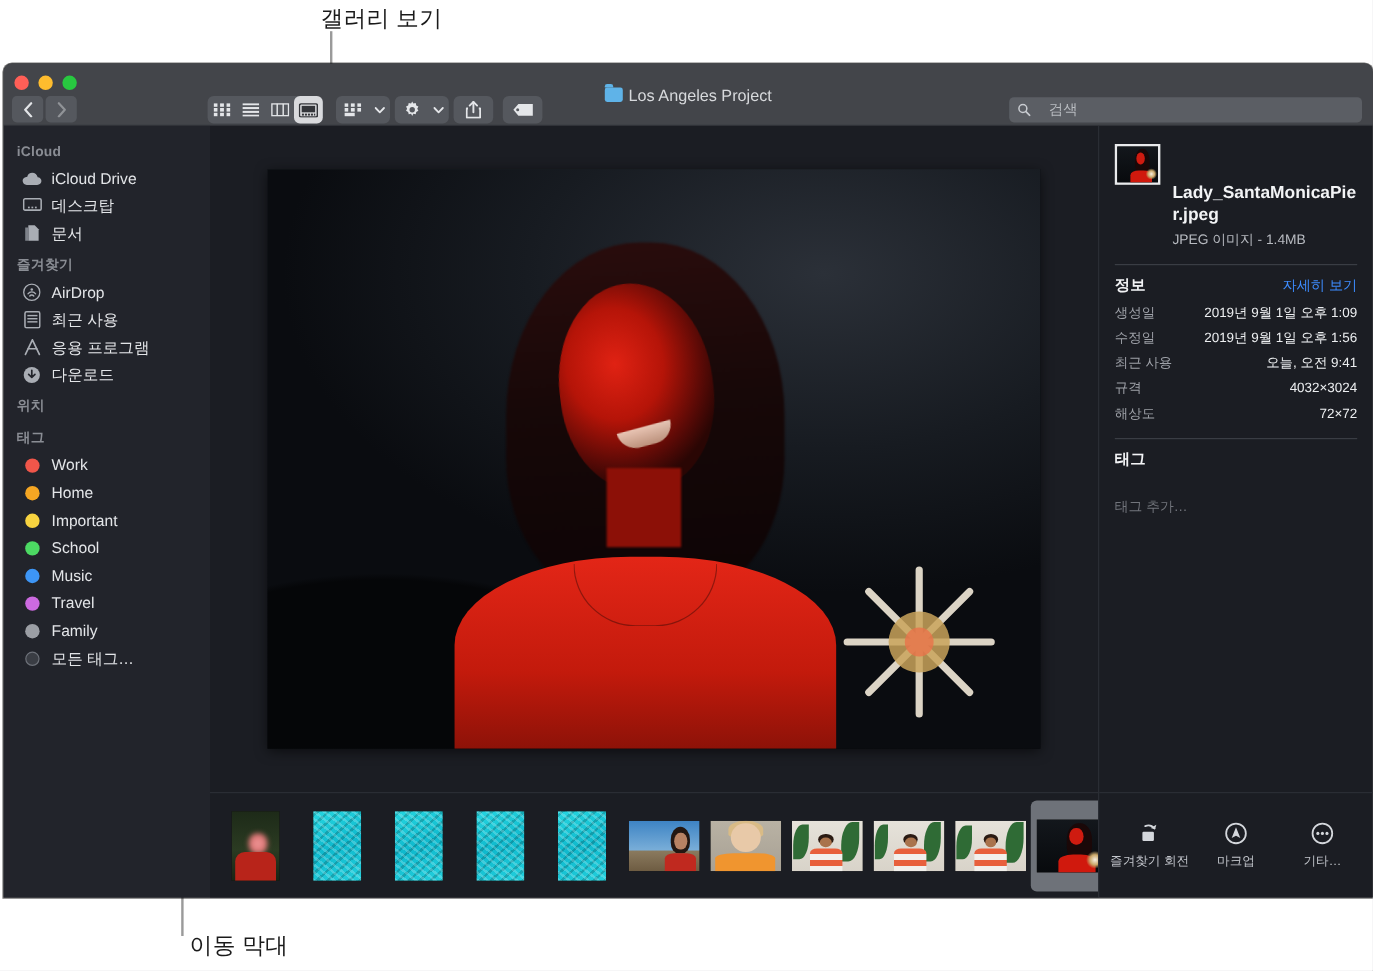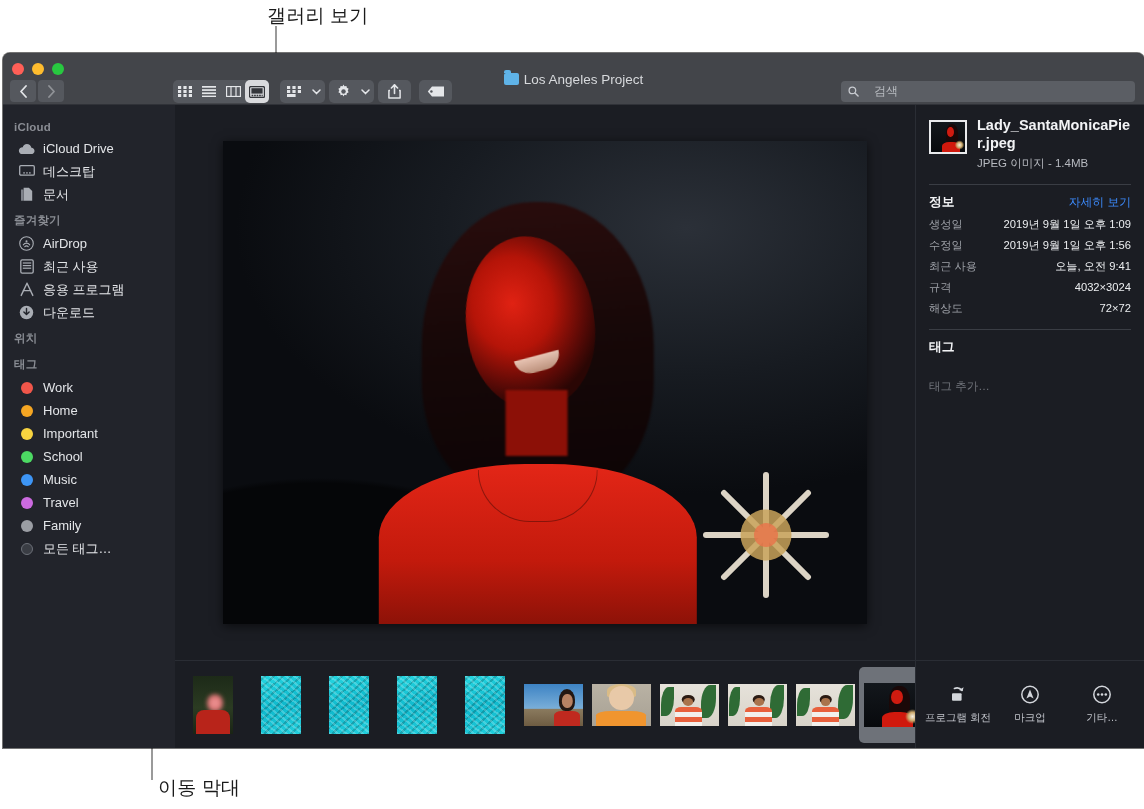--- a/index.html
+++ b/index.html
@@ -230,21 +230,21 @@
   .info{
     position:absolute; right:0; top:52px; width:229px; bottom:0;
     background:#1b1d23; padding:12px 13px 0 13px;
     border-left:1px solid #2a2d34;
   }
   .info-head{ display:flex; gap:10px; align-items:flex-start; }
   .info-thumb{
     flex:0 0 38px; width:38px; height:34px; background:#0c0e12;
     border:2px solid #e9eaec; position:relative; overflow:hidden; margin-top:3px;
   }
-  .fname{ color:#f2f3f5; font-size:14.5px; font-weight:bold; line-height:1.22; word-break:break-all; }
+  .fname{ color:#f2f3f5; font-size:14.5px; font-weight:bold; line-height:1.22; word-break:break-all;margin-top:36px; }
   .fmeta{ color:#b7bac0; font-size:11.5px; margin-top:4px; }
   .sep{ height:1px; background:#3a3d44; margin:13px 0 9px; }
   .sec-row{ display:flex; justify-content:space-between; align-items:baseline; }
   .sec-title{ color:#f2f3f5; font-size:12.8px; font-weight:bold; }
   .link{ color:#3d8bfd; font-size:11.8px; }
   .kv{ display:flex; justify-content:space-between; align-items:baseline; margin-top:6px; }
   .k{ color:#9ea1a8; font-size:11.2px; }
   .v{ color:#eceef0; font-size:11.2px; text-align:left; }
   .tagadd{ color:#72757c; font-size:11.5px; margin-top:23px; }
 
@@ -743,21 +743,21 @@
       <div class="sec-title">태그</div>
       <div class="tagadd">태그 추가…</div>
 
       <div class="actions">
         <div class="act">
           <svg width="24" height="20" viewBox="0 0 24 20">
             <path d="M16 5.4 a6.6 6.6 0 00-7.6-2" fill="none" stroke="#d4d7dc" stroke-width="1.6" stroke-linecap="round"></path>
             <path d="M17.6 2.2 L16.6 6 L12.8 5" fill="#d4d7dc"></path>
             <rect x="6" y="8.2" width="9.6" height="7.6" rx="1" fill="#d4d7dc"></rect>
           </svg>
-          <span class="lbl">프로그램 회전</span>
+          <span class="lbl">즐겨찾기 회전</span>
         </div>
         <div class="act">
           <svg width="22" height="20" viewBox="0 0 22 20">
             <circle cx="11" cy="9.5" r="8.2" fill="none" stroke="#d4d7dc" stroke-width="1.5"></circle>
             <path d="M11 4.4 L14.6 13.4 L11 11.4 L7.4 13.4 Z" fill="#d4d7dc"></path>
           </svg>
           <span class="lbl">마크업</span>
         </div>
         <div class="act">
           <svg width="22" height="20" viewBox="0 0 22 20">

